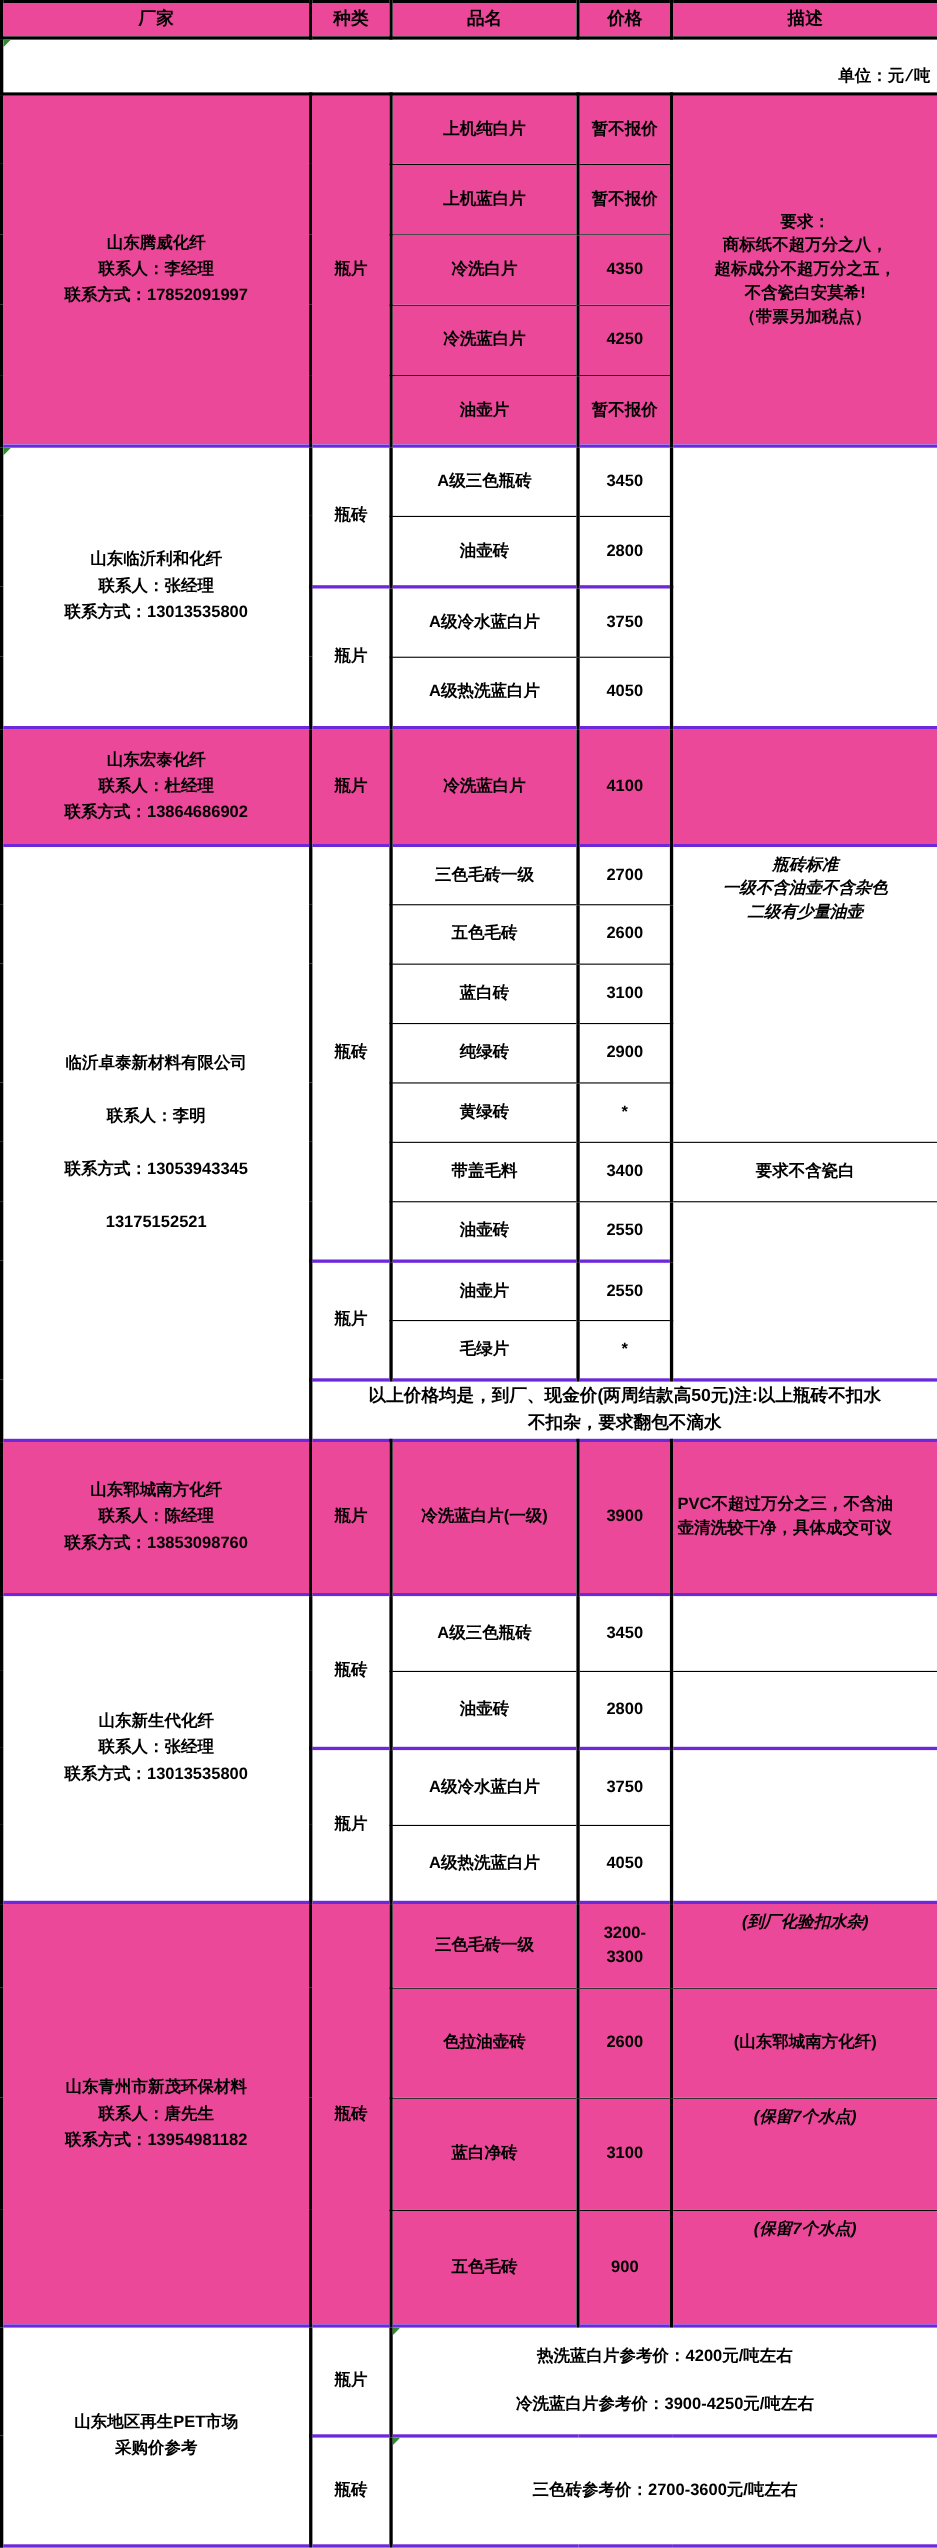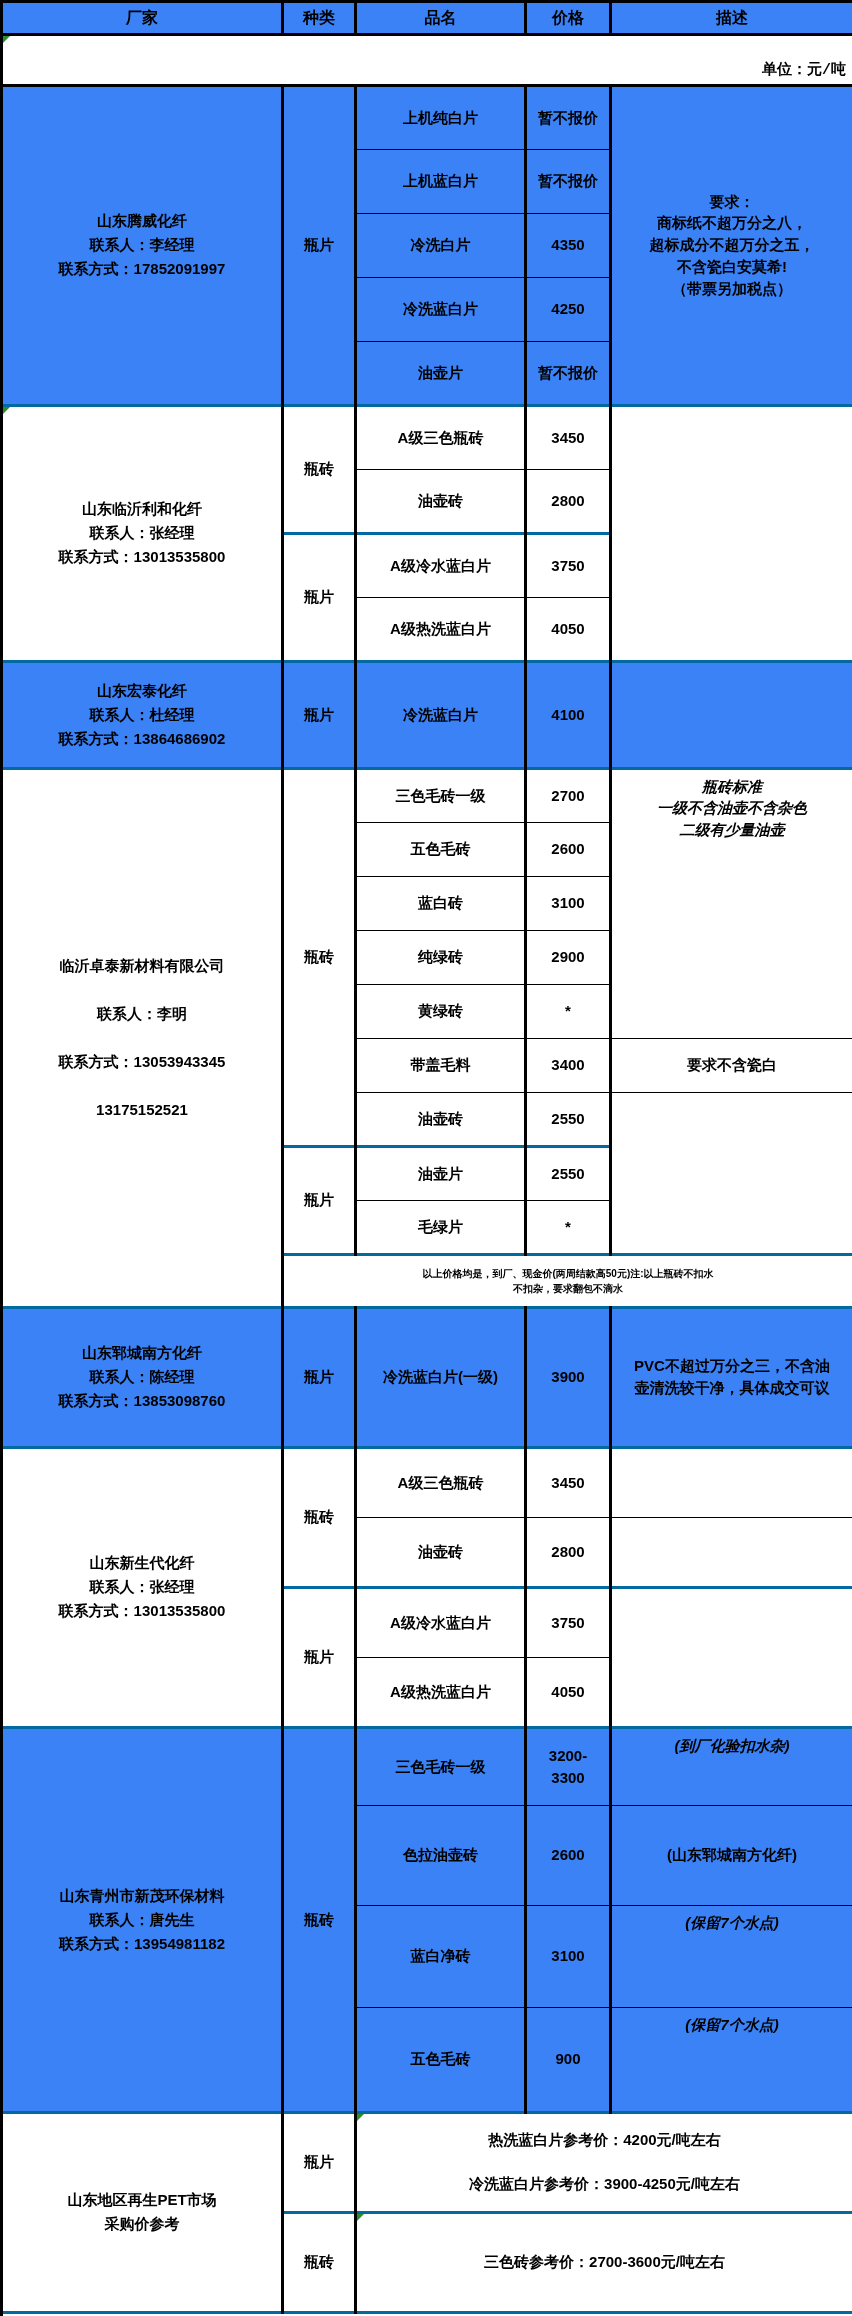--- a/index.html
+++ b/index.html
@@ -3,29 +3,29 @@
 <meta charset="utf-8">
 <style>
   html,body{margin:0;padding:0;background:#fff;}
   body{width:852px;font-family:"Liberation Sans","DejaVu Sans",sans-serif;}
   table{border-collapse:collapse;table-layout:fixed;width:852px;border:3px solid #000;
         font-weight:bold;color:#000;}
   td{border-left:3px solid #000;border-right:3px solid #000;
      border-top:1px solid #000;border-bottom:1px solid #000;
      text-align:center;vertical-align:middle;white-space:pre-line;
      font-size:15px;line-height:1.45;padding:2px;position:relative;overflow:hidden;}
-  .tt{border-top:3px solid #0369a1;}
+  .tt{border-top:3px solid #6d28d9;}
   .tb{border-bottom:3px solid #000;}
-  .blue{background:#3b82f6;}
+  .blue{background:#ec4899;}
   .hdr{font-size:16px;}
   .unit{text-align:right;padding-right:6px;font-family:Liberation Mono, monospace;}
   .contact{line-height:1.6;}
   .vtop{vertical-align:top;padding-top:6px;font-style:italic;}
-  .leftal{text-align:center;padding-left:4px;padding-right:4px;}
-  .note{font-size:10px;line-height:1.5;}
+  .leftal{text-align:left;padding-left:4px;padding-right:4px;}
+  .note{font-size:16px;line-height:1.5;}
   .red{color:#FF0000;font-size:14px;}
   .tri{position:absolute;top:0;left:0;width:0;height:0;
        border-top:7px solid #2E8B2E;border-right:7px solid transparent;display:block;}
 </style>
 </head>
 <body>
 
 <table>
   <colgroup>
     <col style="width:281px">

